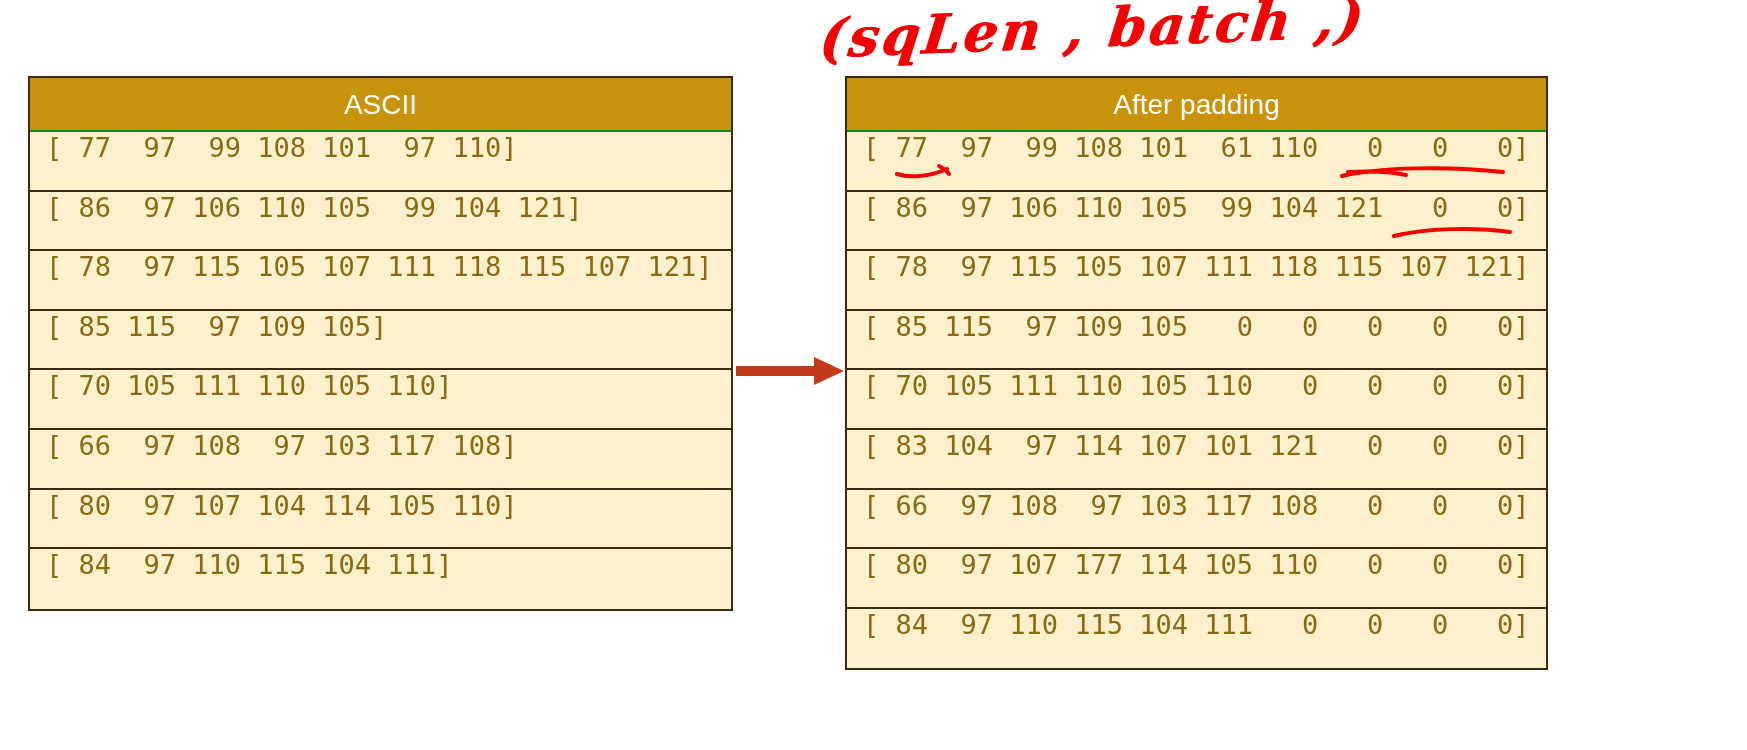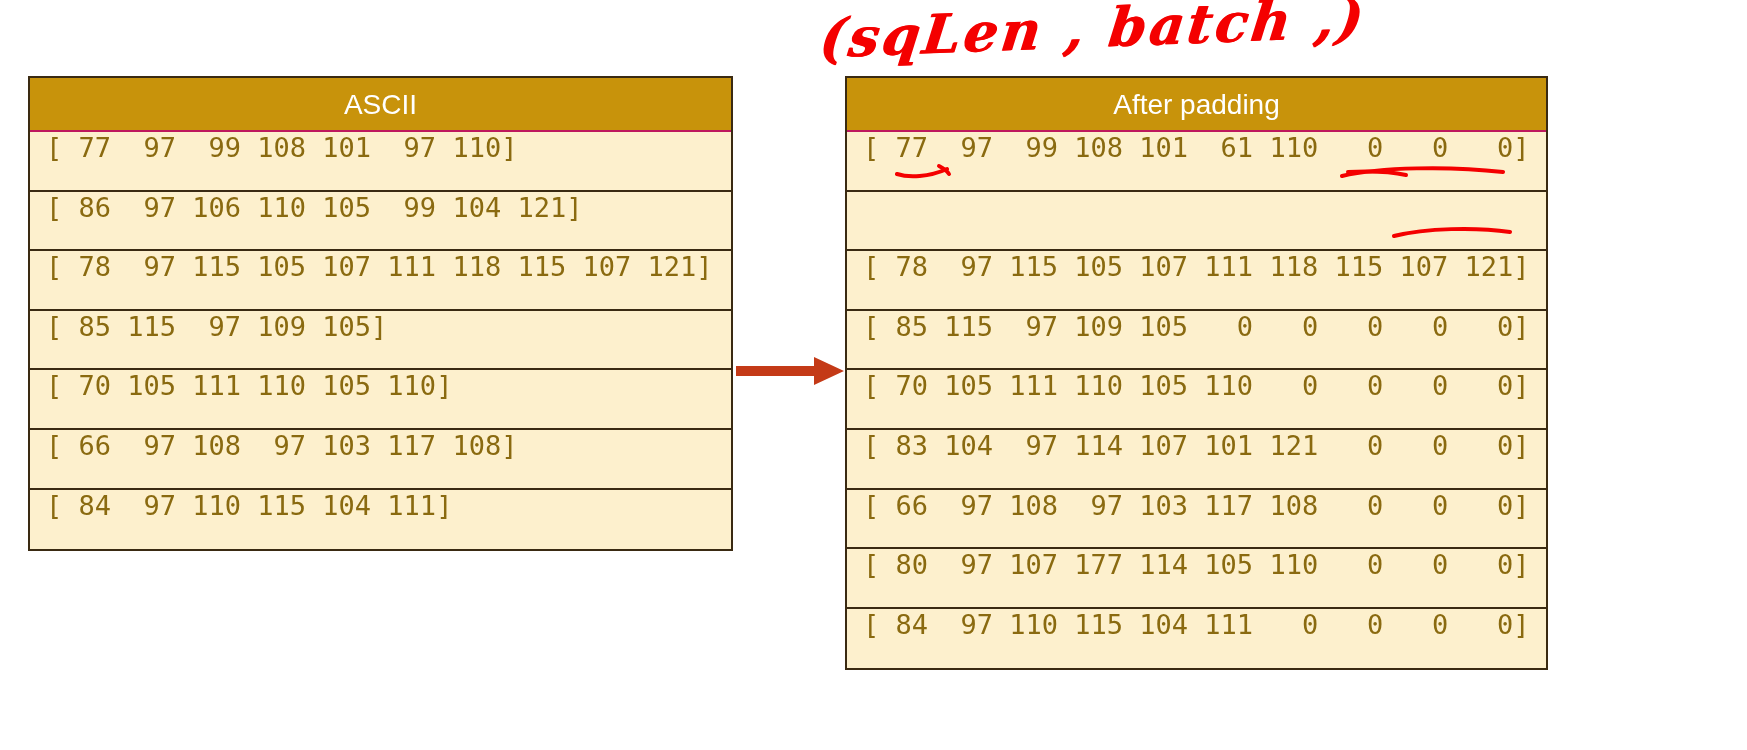--- a/index.html
+++ b/index.html
@@ -42,21 +42,21 @@
   #table-ascii  { left: 28px;  width: 705px; }
   #table-padded { left: 845px; width: 703px; }
 
   .table-header {
     background: #c8930b;
     color: #ffffff;
     font-size: 28px;
     text-align: center;
     line-height: 54px;
     height: 54px;
-    border-bottom: 2px solid #be185d;
+    border-bottom: 2px solid #15803d;
     box-sizing: border-box;
     font-family: "Liberation Sans", sans-serif;
   }
 
   .row {
     height: 59.6px;
     box-sizing: border-box;
     border-bottom: 2px solid #3a2a12;
     background: #fdf0cd;
     display: flex;
@@ -109,20 +109,23 @@
   <div class="row">
     <span class="cells">[ 85 115  97 109 105]</span>
   </div>
   <div class="row">
     <span class="cells">[ 70 105 111 110 105 110]</span>
   </div>
   <div class="row">
     <span class="cells">[ 66  97 108  97 103 117 108]</span>
   </div>
   <div class="row">
+    <span class="cells">[ 80  97 107 104 114 105 110]</span>
+  </div>
+  <div class="row">
     <span class="cells">[ 84  97 110 115 104 111]</span>
   </div>
 </div>
 
 <svg id="flow-arrow" viewBox="0 0 108 28">
   <path d="M0 9 H78 V0 L108 14 L78 28 V19 H0 Z" fill="#c43a17"></path>
 </svg>
 
 <div class="table" id="table-padded">
   <div class="table-header">After padding</div>
@@ -135,20 +138,21 @@
       <path d="M44 4 C50 7, 52 9, 54 12" stroke="#f40000" stroke-width="4" fill="none" stroke-linecap="round"></path>
     </svg>
 
     <svg class="ink" style="left:493px; top:30px; width:165px; height:22px;" viewBox="0 0 165 22">
       <path d="M2 14 C40 5, 110 4, 163 10" stroke="#f40000" stroke-width="4" fill="none" stroke-linecap="round"></path>
       <path d="M8 10 C30 9, 52 10, 66 13" stroke="#f40000" stroke-width="4" fill="none" stroke-linecap="round"></path>
     </svg>
   </div>
 
   <div class="row">
+    <span class="cells">[ 86  97 106 110 105  99 104 121   0   0]</span>
 
     <svg class="ink" style="left:545px; top:32px; width:120px; height:20px;" viewBox="0 0 120 20">
       <path d="M2 12 C34 4, 84 3, 118 8" stroke="#f40000" stroke-width="4" fill="none" stroke-linecap="round"></path>
     </svg>
   </div>
 
   <div class="row">
     <span class="cells">[ 78  97 115 105 107 111 118 115 107 121]</span>
   </div>
   <div class="row">

